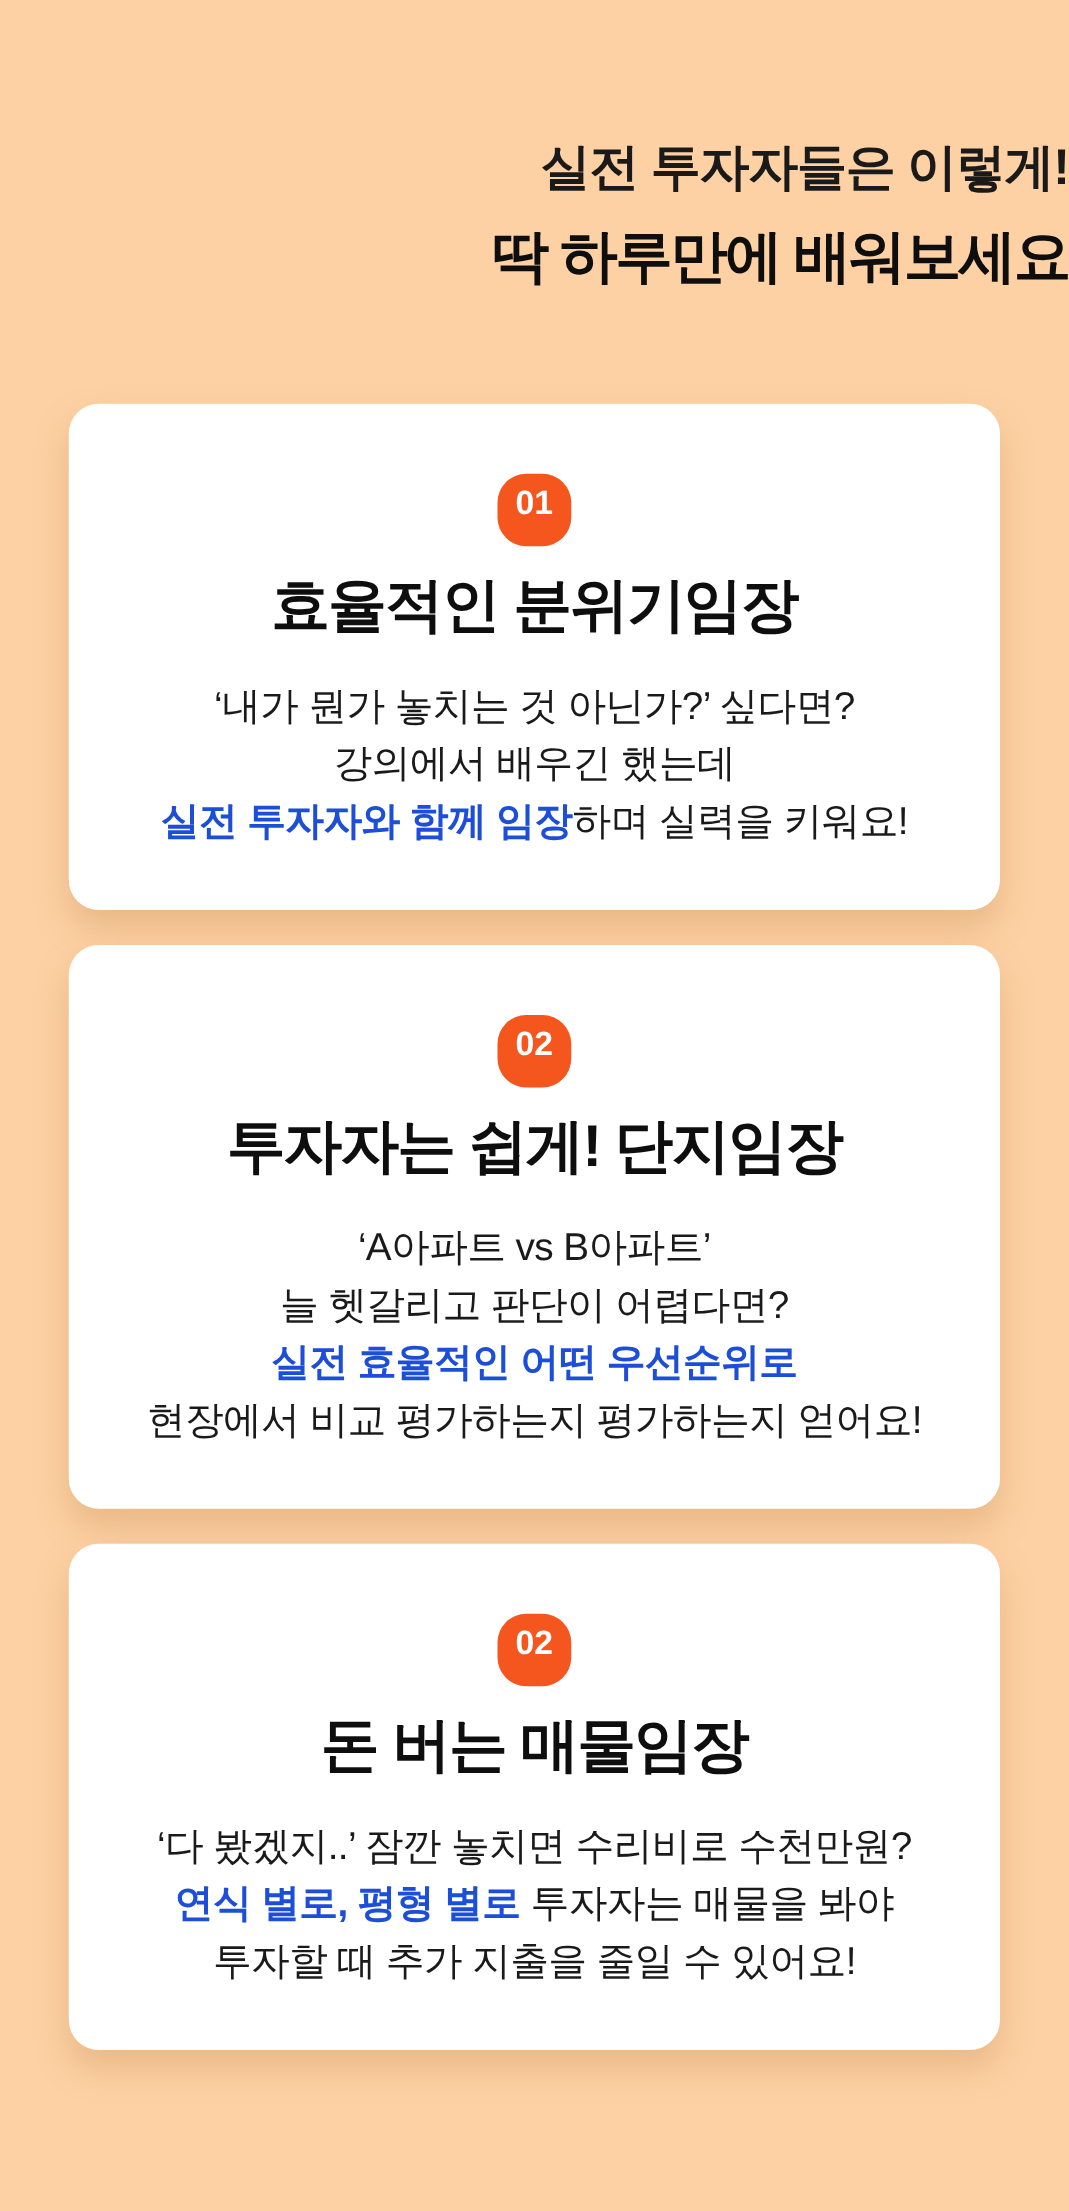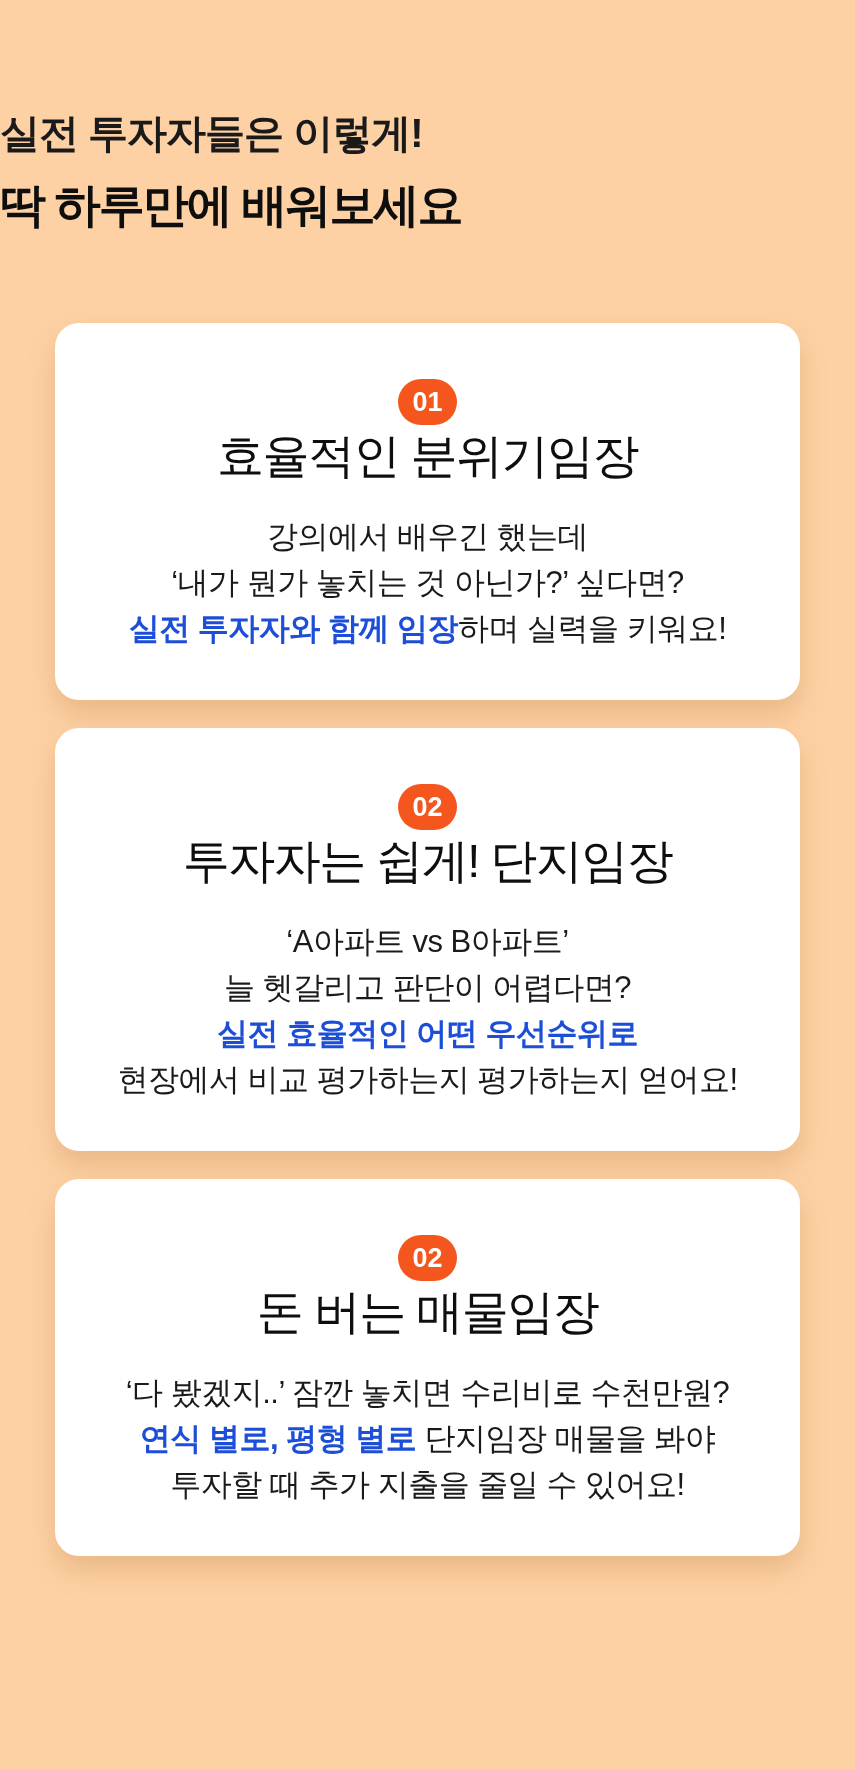--- a/index.html
+++ b/index.html
@@ -12,21 +12,21 @@
   html,body{width:855px;}
   body{
     width:855px;
     height:1769px;
     background:var(--bg);
     font-family:"Liberation Sans","DejaVu Sans",sans-serif;
     color:var(--text);
     overflow:hidden;
   }
   .header{
-    text-align:left;
+    text-align:right;
     padding-top:106px;
   }
   .header-subtitle{
     font-size:40px;
     font-weight:600;
     letter-spacing:-1px;
     color:var(--text);
   }
   .header-title{
     margin-top:14px;
@@ -45,34 +45,34 @@
   .card{
     background:var(--card);
     border-radius:24px;
     box-shadow:0 14px 26px rgba(198,138,78,0.35);
     text-align:center;
     padding:56px 30px 48px 30px;
   }
   .badge{
     display:inline-block;
     min-width:57px;
-    height:46px;
+    height:58px;
     line-height:46px;
     padding:0 14px;
     background:var(--accent);
     color:#FFFFFF;
     font-size:27px;
     font-weight:800;
     border-radius:23px;
     letter-spacing:0;
   }
   .card-title{
-    margin-top:0;
+    margin-top:16px;
     font-size:47px;
-    font-weight:400;
+    font-weight:700;
     letter-spacing:-1.5px;
     color:#0E0E0E;
   }
   .card-body{
     margin-top:26px;
   }
   .body-line{
     font-size:31px;
     line-height:46px;
     font-weight:400;
@@ -91,40 +91,40 @@
   <div class="header-subtitle">실전 투자자들은 이렇게!</div>
   <div class="header-title">딱 하루만에 배워보세요</div>
 </div>
 
 <div class="cards">
 
   <section class="card">
     <span class="badge">01</span>
     <h2 class="card-title">효율적인 분위기임장</h2>
     <div class="card-body">
+        <p class="body-line"><span>‘내가 뭔가 놓치는 것 아닌가?’ 싶다면?</span></p>
         <p class="body-line"><span>강의에서 배우긴 했는데</span></p>
-        <p class="body-line"><span>‘내가 뭔가 놓치는 것 아닌가?’ 싶다면?</span></p>
         <p class="body-line"><span class="b">실전 투자자와 함께 임장</span><span>하며 실력을 키워요!</span></p>
       </div>
   </section>
 
   <section class="card">
     <span class="badge">02</span>
     <h2 class="card-title">투자자는 쉽게! 단지임장</h2>
     <div class="card-body">
         <p class="body-line"><span>‘A아파트 vs B아파트’</span></p>
         <p class="body-line"><span>늘 헷갈리고 판단이 어렵다면?</span></p>
         <p class="body-line"><span class="b">실전 효율적인 어떤 우선순위로</span></p>
         <p class="body-line"><span>현장에서 비교 평가하는지 평가하는지 얻어요!</span></p>
       </div>
   </section>
 
   <section class="card">
     <span class="badge">02</span>
     <h2 class="card-title">돈 버는 매물임장</h2>
     <div class="card-body">
         <p class="body-line"><span>‘다 봤겠지..’ 잠깐 놓치면 수리비로 수천만원?</span></p>
-        <p class="body-line"><span class="b">연식 별로, 평형 별로</span><span> 단지임장 매물을 봐야</span></p>
+        <p class="body-line"><span class="b">연식 별로, 평형 별로</span><span> 투자자는 매물을 봐야</span></p>
         <p class="body-line"><span>투자할 때 추가 지출을 줄일 수 있어요!</span></p>
       </div>
   </section>
 
 </div>
 
 </body></html>

